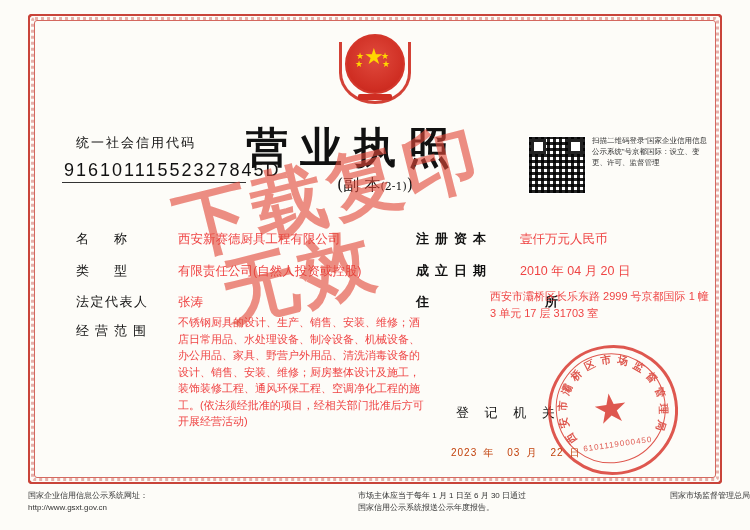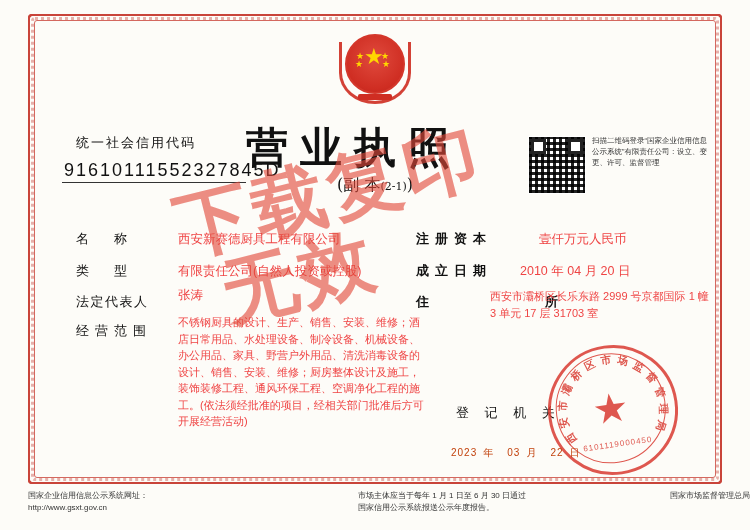--- a/index.html
+++ b/index.html
@@ -216,26 +216,26 @@
     position: absolute;
     font-size: 12.5px;
     color: #ef4444;
     line-height: 1.55;
   }
   .lbl-name   { left: 76px;  top: 230px; }
   .val-name   { left: 178px; top: 230px; }
   .lbl-type   { left: 76px;  top: 262px; }
   .val-type   { left: 178px; top: 262px; }
   .lbl-rep    { left: 76px;  top: 293px; letter-spacing: 1.5px;}
-  .val-rep    { left: 178px; top: 286px; text-align: right; }
+  .val-rep    { left: 178px; top: 293px; text-align: right; }
   .lbl-scope  { left: 76px;  top: 322px; letter-spacing: 6px;}
   .val-scope  { left: 178px; top: 314px; width: 250px; font-size: 11px; line-height: 1.5; }
 
   .lbl-capital { left: 416px; top: 230px; letter-spacing: 6px; font-weight: bold;}
-  .val-capital { left: 520px; top: 230px; margin-left: 19px; }
+  .val-capital { left: 520px; top: 230px; }
   .lbl-date    { left: 416px; top: 262px; letter-spacing: 6px; font-weight: bold;}
   .val-date    { left: 520px; top: 262px; }
   .lbl-addr    { left: 416px; top: 293px; letter-spacing: 30px; font-weight: bold;}
   .val-addr    { left: 490px; top: 288px; width: 226px; font-size: 11px; line-height: 1.5;}
 
   
   .registrar-label {
     position: absolute;
     left: 456px;
     top: 404px;
@@ -365,21 +365,21 @@
   <div class="title">营业执照</div>
   <div class="subtitle">
     <span>(副 本</span><span class="num">(2-1)</span><span>)</span>
   </div>
 
   <div class="code-label">统一社会信用代码</div>
   <div class="code-value">91610111552327845D</div>
   <div class="code-underline"></div>
 
   <div class="qr-box"></div>
-  <div class="qr-text">扫描二维码登录“国家企业信用信息公示系统”有限责任公司：设立、变更、许可、监督管理</div>
+  <div class="qr-text">扫描二维码登录“国家企业信用信息公示系统”号京都国际：设立、变更、许可、监督管理</div>
 
   <div class="field-label lbl-name">名　称</div>
   <div class="field-value val-name">西安新赛德厨具工程有限公司</div>
 
   <div class="field-label lbl-type">类　型</div>
   <div class="field-value val-type">有限责任公司(自然人投资或控股)</div>
 
   <div class="field-label lbl-rep">法定代表人</div>
   <div class="field-value val-rep">张涛</div>
 

